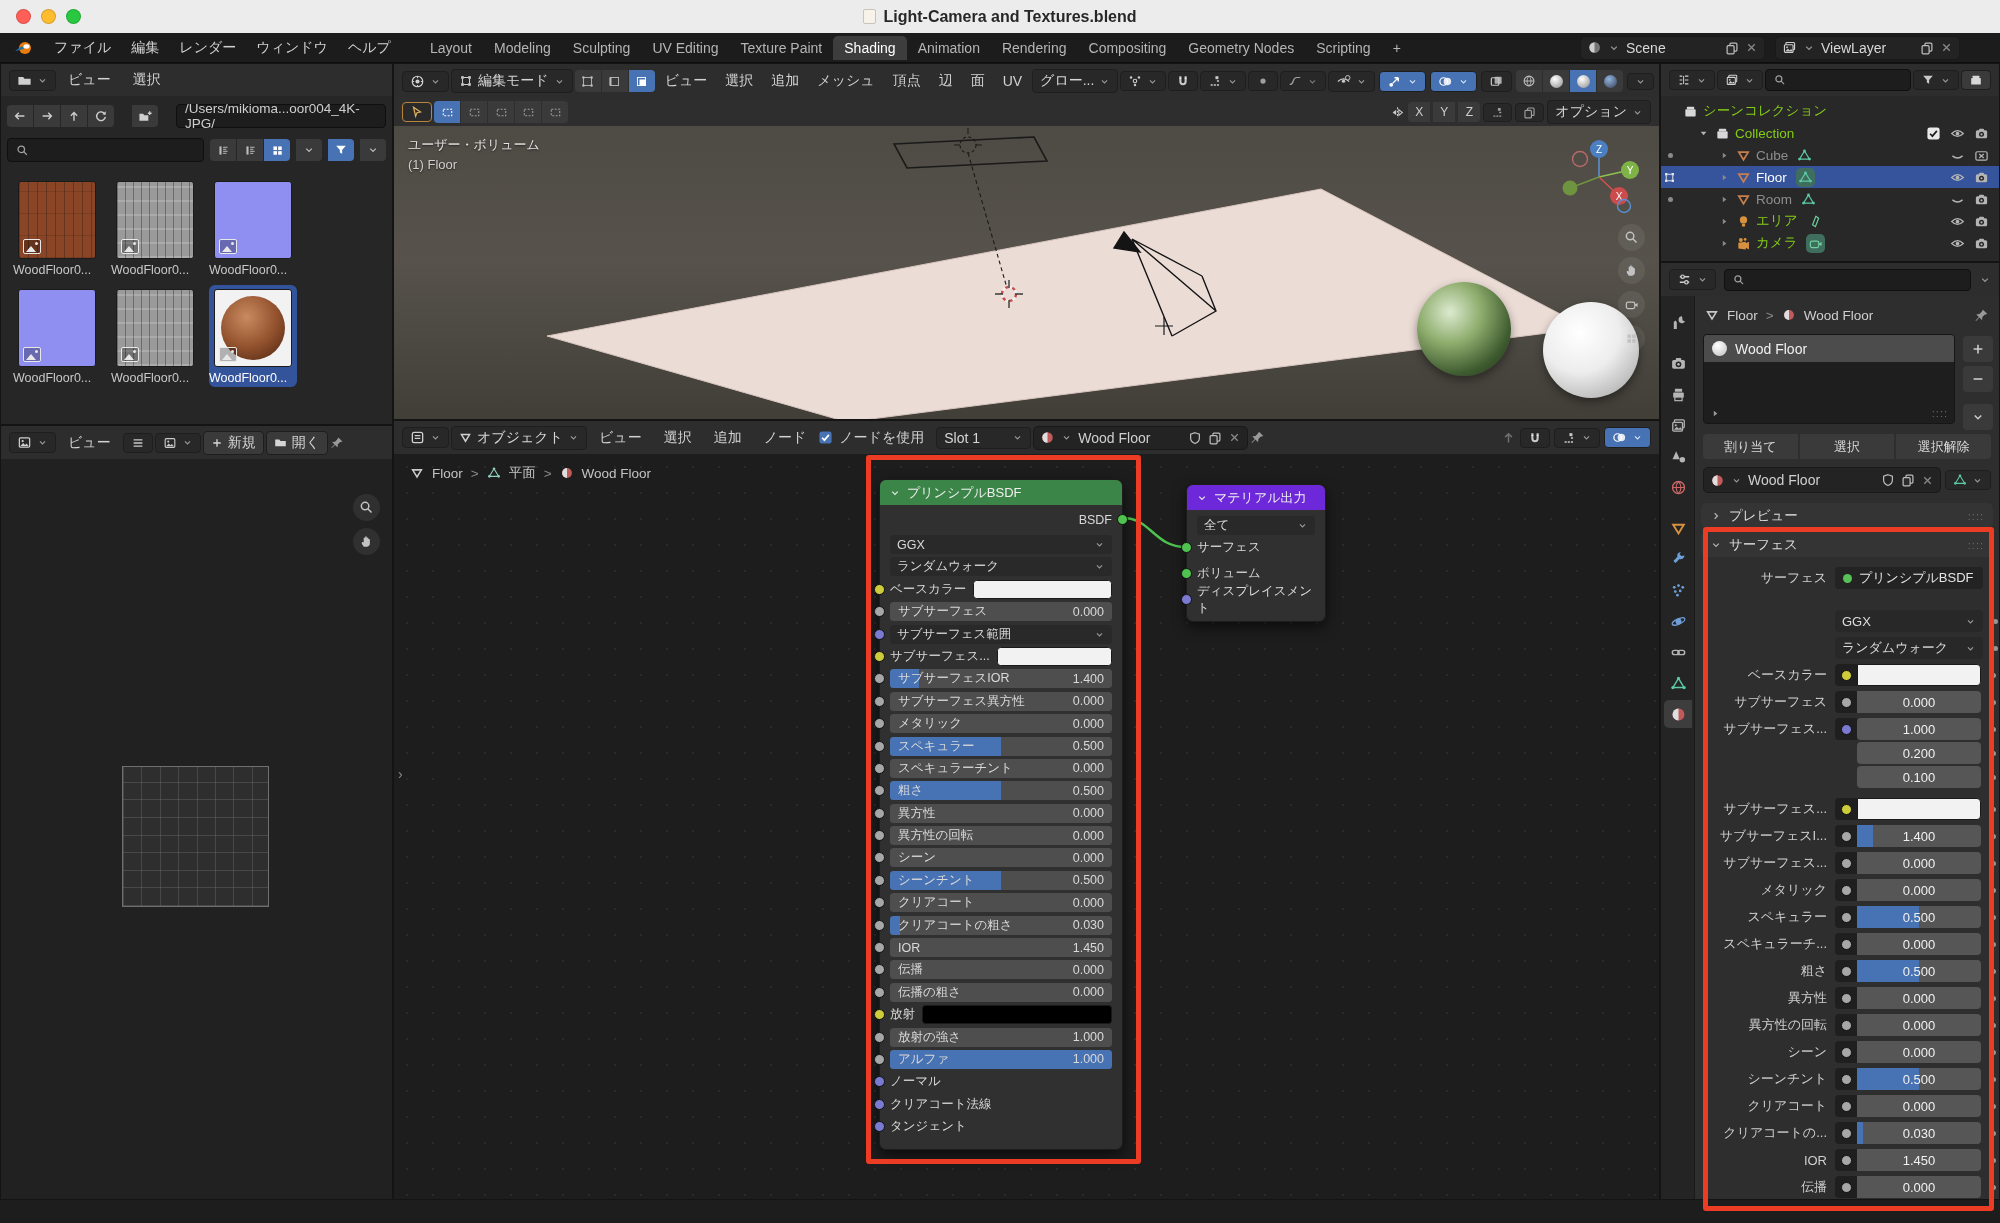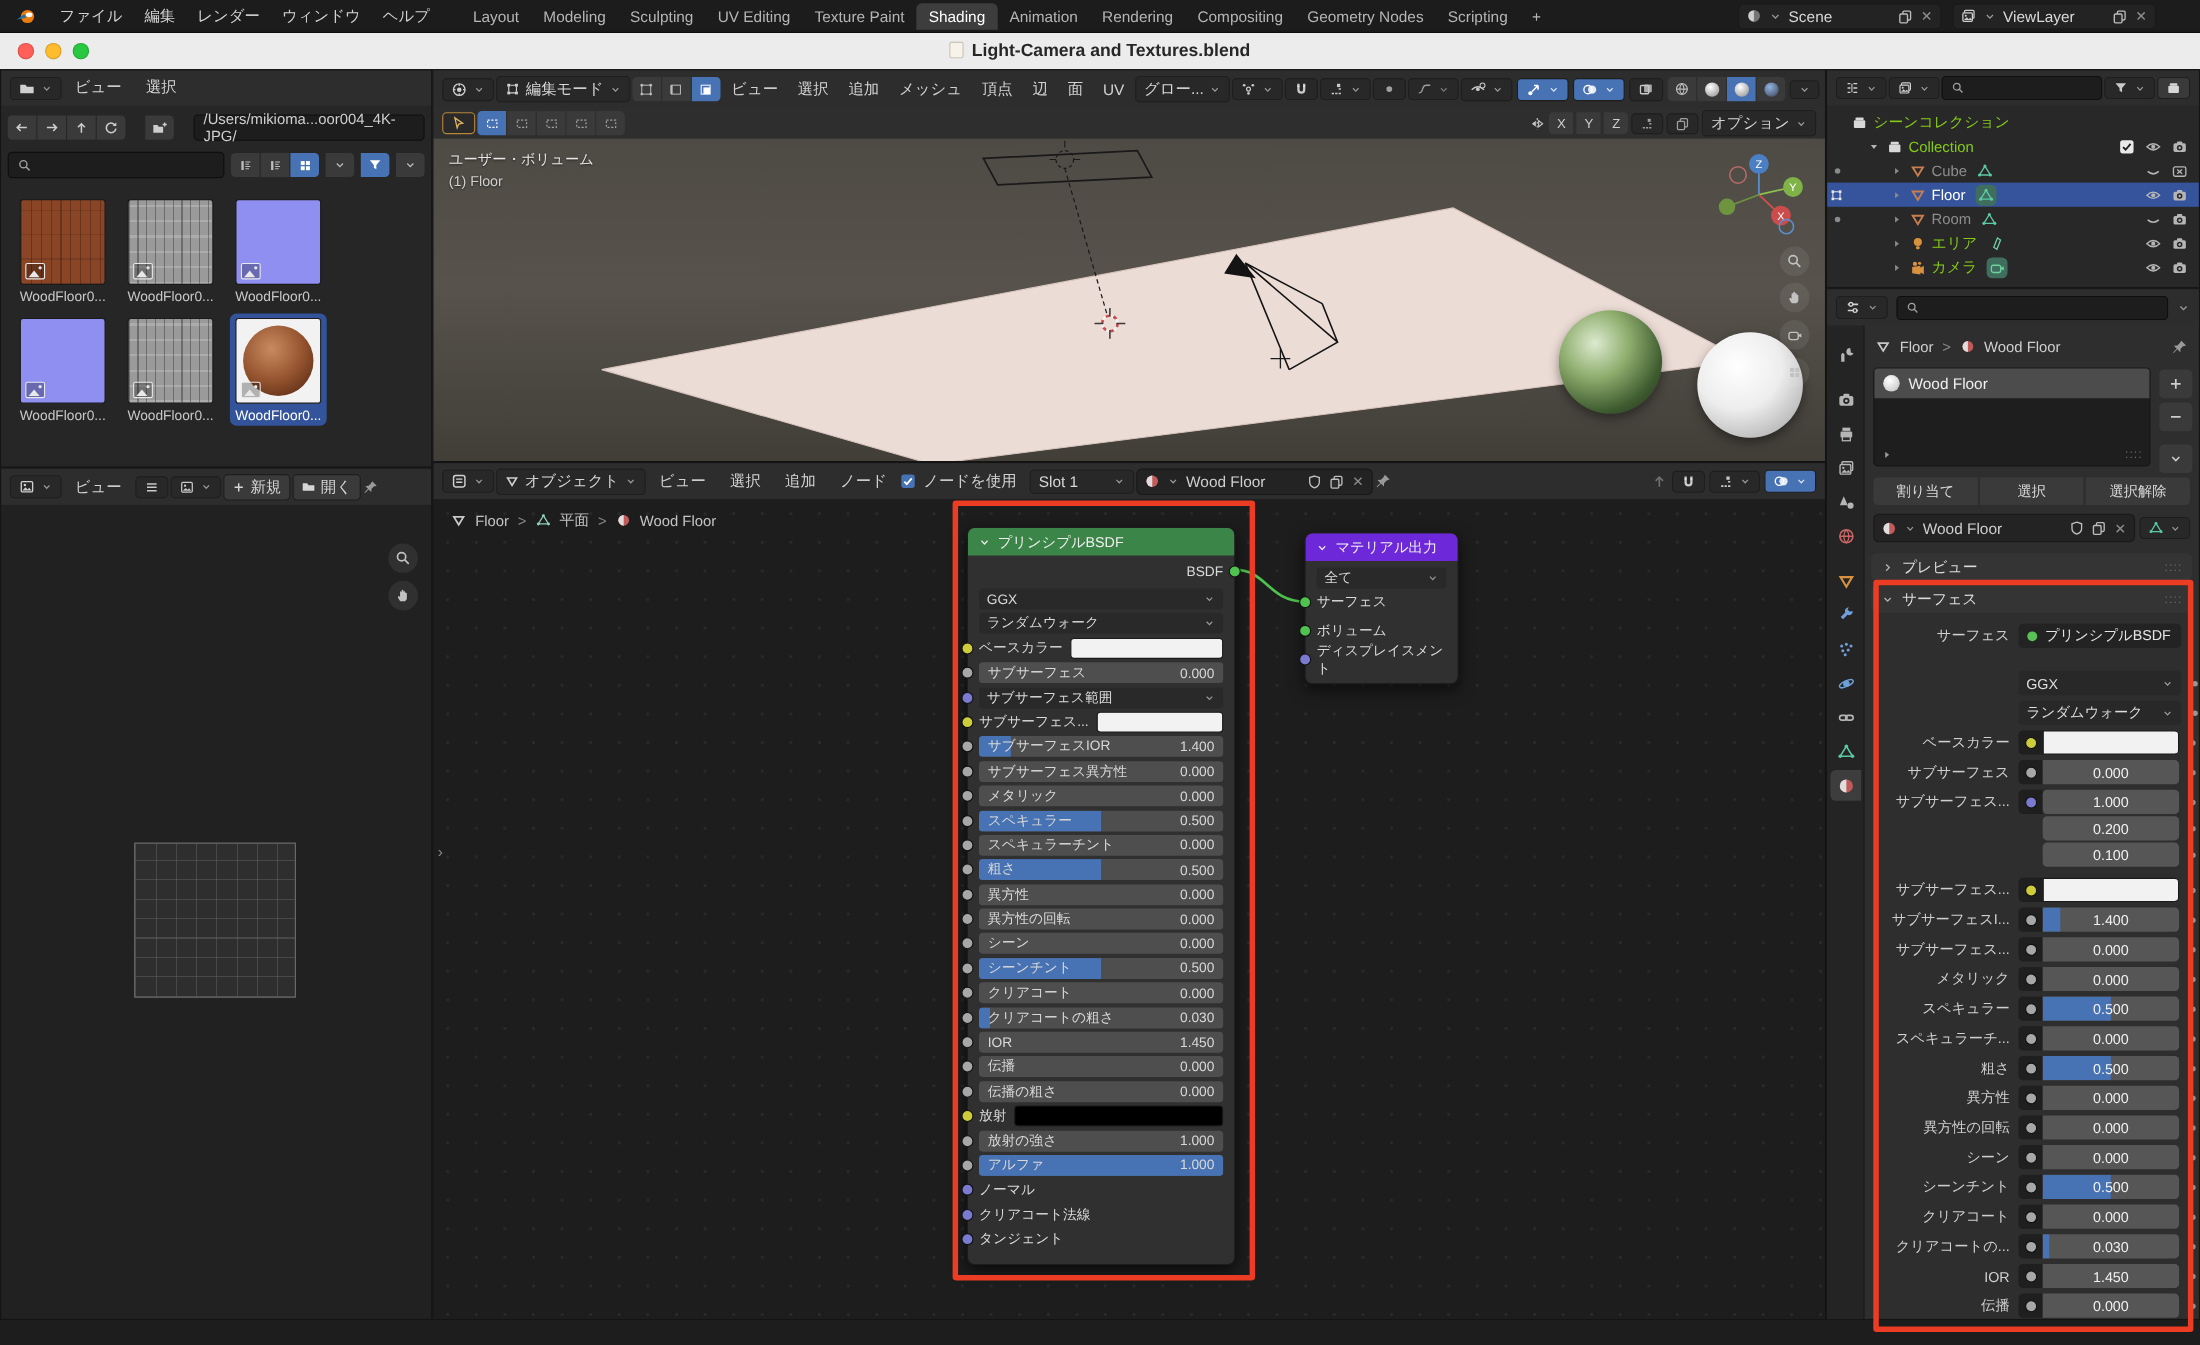--- a/index.html
+++ b/index.html
@@ -20,21 +20,21 @@
 #titlebar{left:0;top:0;width:2000px;height:33px;background:#ececec;display:flex;align-items:center;padding-left:16px}
 .traffic{width:15px;height:15px;border-radius:50%;margin-right:10px;border:1px solid rgba(0,0,0,.15)}
 #mac-title{position:absolute;left:0;right:0;text-align:center;color:#272727;font-weight:bold;font-size:16px}
 
 #topbar{left:0;top:33px;width:2000px;height:30px;background:#1c1c1c;display:flex;align-items:center;border-bottom:1px solid #0e0e0e}
 .ws{padding:4px 11px;border-radius:5px 5px 0 0;color:#b5b5b5;font-size:14px;white-space:nowrap}
 .ws.active{background:#3d3d3d;color:#fff}
 
 #fb{left:0;top:63px;width:393px;height:362px;background:#262626}
 #fb-files{position:absolute;left:0;top:107px;width:393px;bottom:0}
-.tile{position:absolute;width:88px;text-align:center;border-radius:6px;padding:4px 0 2px}
+.tile{position:absolute;width:88px;text-align:left;border-radius:6px;padding:4px 0 2px}
 .tile .thumb{width:78px;height:78px;margin:0 auto;border-radius:3px;position:relative;border:1px solid #1b1b1b}
 .tile .lab{font-size:12.5px;color:#c8c8c8;margin-top:4px;white-space:nowrap;overflow:hidden}
 .tile.sel{background:#33539b}.tile.sel .lab{color:#fff}
 .imgbadge{position:absolute;left:4px;bottom:4px;width:18px;height:15px;border:1.5px solid #e8e8e8;border-radius:2px;background:#00000044}
 .imgbadge:after{content:"";position:absolute;left:2px;bottom:1px;border-left:5px solid transparent;border-right:5px solid transparent;border-bottom:6px solid #e8e8e8}
 .imgbadge:before{content:"";position:absolute;right:2px;top:2px;width:3px;height:3px;border-radius:50%;background:#e8e8e8}
 
 #imged{left:0;top:425px;width:393px;height:775px;background:#212121}
 #uv-grid{position:absolute;left:121px;top:340px;width:147px;height:141px;border:1px solid #6f6f6f;
  background-image:repeating-linear-gradient(0deg,#6f6f6f66 0 1px,transparent 1px 17.6px),repeating-linear-gradient(90deg,#6f6f6f66 0 1px,transparent 1px 18.4px);background-color:#2e2e2e}
@@ -84,20 +84,29 @@
 
 #sb{left:0;top:1200px;width:2000px;height:23px;background:#2b2b2b;border-top:1px solid #151515;display:flex;align-items:center;color:#9a9a9a;font-size:13px}
 
 .anno{position:absolute;border:5px solid #ec3c23;border-radius:3px;z-index:60;pointer-events:none}
 .caret{display:inline-flex}
 </style>
 </head>
 <body>
 
 <div id="app">
+
+  <div id="titlebar">
+    <span class="traffic" style="background:#ff5f57"></span>
+    <span class="traffic" style="background:#febc2e"></span>
+    <span class="traffic" style="background:#28c840"></span>
+    <div id="mac-title">
+      <span style="display:inline-block;width:13px;height:15px;background:#f7f3ea;border:1px solid #c9c4b8;border-radius:2px;vertical-align:-2px;margin-right:7px"></span><span>Light-Camera and Textures.blend</span>
+    </div>
+  </div>
 
   <div id="topbar">
       <span class="caret" style="margin: 0px 10px 0px 14px;">
         <svg width="20" height="16" viewBox="0 0 20 16">
           <circle cx="11" cy="8" r="6" fill="#e87d0d"></circle>
           <ellipse cx="12.5" cy="6.5" rx="3" ry="2.2" fill="#fff"></ellipse>
           <path d="M1 11l7-5 2 3z" fill="#2471a8"></path>
         </svg>
       </span>
       <div class="menu">ファイル</div>
@@ -166,29 +175,20 @@
             </svg>
           </span>
           <span class="caret">
             <svg width="13" height="13" viewBox="0 0 16 16" style="display:block">
               <path d="M4 4l8 8M12 4l-8 8" stroke="#8a8a8a" stroke-width="1.6"></path>
             </svg>
           </span>
         </div>
       </div>
     </div>
-
-  <div id="titlebar">
-    <span class="traffic" style="background:#ff5f57"></span>
-    <span class="traffic" style="background:#febc2e"></span>
-    <span class="traffic" style="background:#28c840"></span>
-    <div id="mac-title">
-      <span style="display:inline-block;width:13px;height:15px;background:#f7f3ea;border:1px solid #c9c4b8;border-radius:2px;vertical-align:-2px;margin-right:7px"></span><span>Light-Camera and Textures.blend</span>
-    </div>
-  </div>
 
   <div id="fb" class="region">
     <div class="hdr" style="height:32px" id="fb-hdr">
         <div class="wbtn">
           <span class="caret">
             <svg width="15" height="15" viewBox="0 0 16 16" style="display:block">
               <path d="M1.5 4.2h5l1.5 2h6.5v6.3h-13z" fill="#d0d0d0"></path>
             </svg>
           </span>
           <span class="caret">

